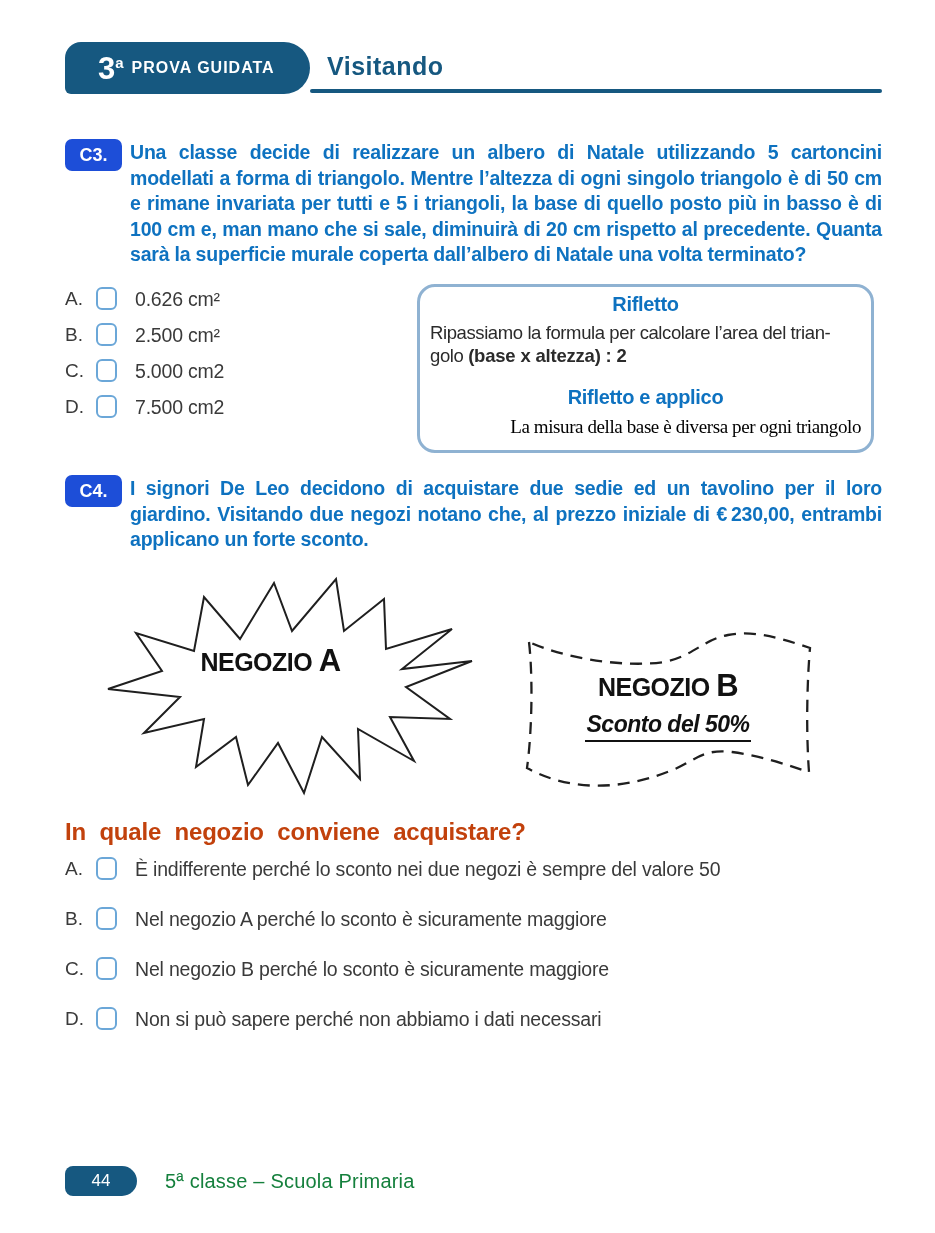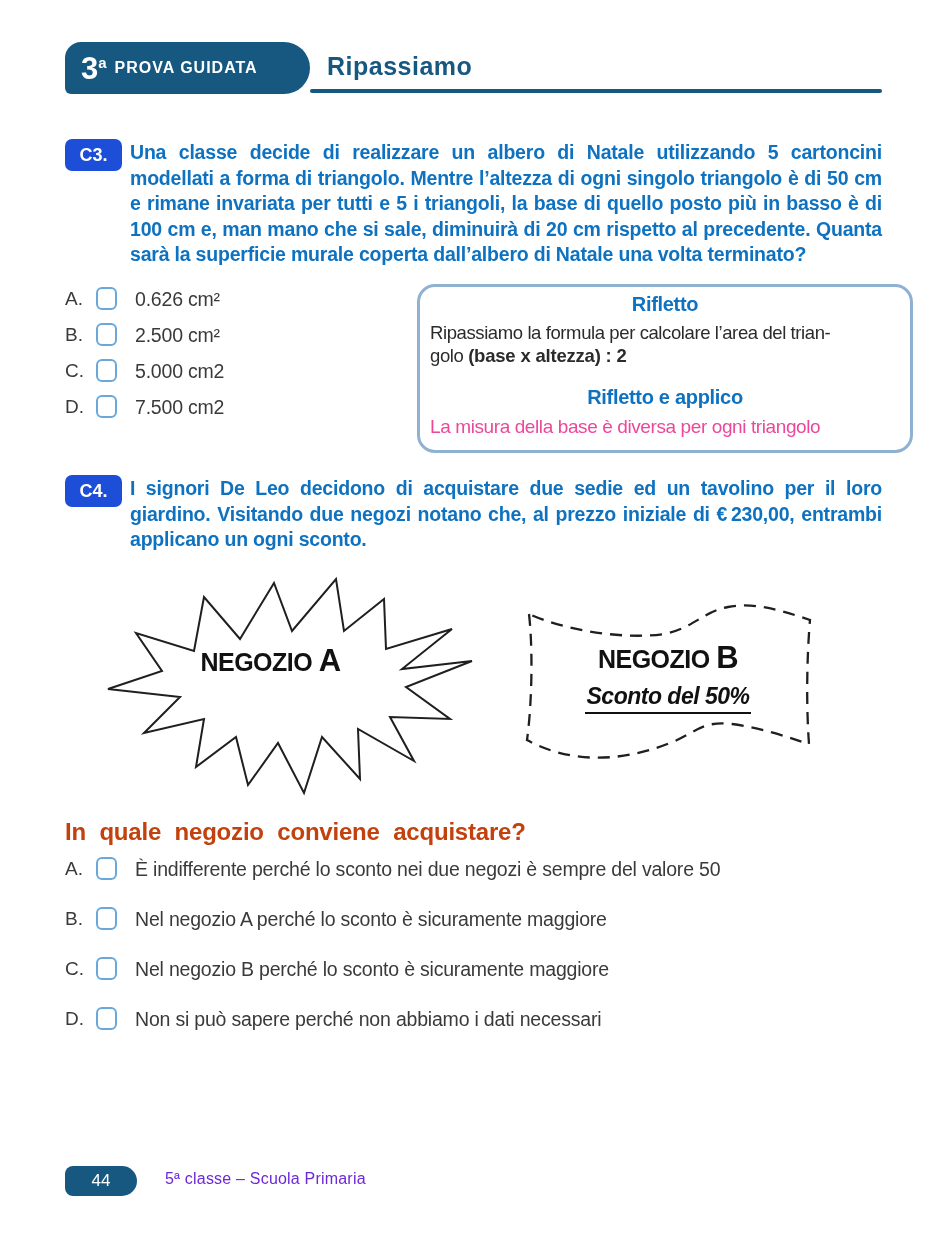--- a/index.html
+++ b/index.html
@@ -7,21 +7,21 @@
   body {
     width:935px; height:1233px; position:relative; overflow:hidden;
     font-family:"Liberation Sans", sans-serif;
   }
   .page { position:absolute; inset:0; background:#fff; }
 
   
   .banner {
     position:absolute; left:65px; top:42px; width:245px; height:52px;
     background:#165880; border-radius:16px 26px 26px 6px;
-    display:flex; align-items:center; padding-left:16px; color:#fff;
+    display:flex; align-items:center; padding-left:33px; color:#fff;
   }
   .banner .num { font-size:31px; font-weight:bold; line-height:1; }
   .banner .num sup { font-size:15px; }
   .banner .ttl { font-size:16px; font-weight:bold; letter-spacing:1px; margin-left:8px; }
   .subject {
     position:absolute; left:327px; top:52px; font-size:25px; font-weight:bold;
     color:#165880; letter-spacing:0.5px;
   }
   .header-rule {
     position:absolute; left:310px; top:89px; width:572px; height:4px;
@@ -53,39 +53,39 @@
   .opts.c4 .opt { margin-bottom:26px; }
   .opt .letter { width:31px; font-size:19px; color:#3a3a3a; padding-top:1px; }
   .checkbox {
     width:21px; height:23px; border:2px solid #6ba7d8; border-radius:6px;
     background:#fff; flex:0 0 auto; cursor:pointer;
   }
   .opt .lbl { font-size:19.5px; color:#3a3a3a; margin-left:18px; padding-top:1px; letter-spacing:-0.2px; }
 
   
   .rifletto {
-    position:absolute; left:417px; top:284px; width:496px; height:169px;
+    position:absolute; left:417px; top:284px; width:457px; height:169px;
     border:3px solid #8fb2d2; border-radius:18px; background:#fff;
     padding:6px 10px 4px 10px;
   }
   .rifletto .rtitle {
     text-align:center; color:#0e72c0; font-weight:bold; font-size:20px;
     margin-bottom:5px; letter-spacing:-0.3px;
   }
   .rifletto .rbody {
     color:#2b2b2b; font-size:18.5px; line-height:23px; letter-spacing:-0.4px;
   }
   .rifletto .rbody b { letter-spacing:-0.2px; }
   .rifletto .rsub { margin-top:19px; margin-bottom:7px; }
-  .rifletto .rapply { text-align:left; font-size:19px; color:#ec4899; letter-spacing:-0.4px; }
+  .rifletto .rapply { text-align:right; font-size:19px; color:#000000; letter-spacing:-0.4px;font-family:Liberation Serif, serif; }
 
   
   .shape-wrap { position:absolute; }
   .star-wrap { left:100px; top:571px; width:375px; height:228px; }
-  .coupon-wrap { left:522px; top:594px; width:292px; height:165px; }
+  .coupon-wrap { left:522px; top:622px; width:292px; height:165px; }
   .shape-wrap svg { position:absolute; inset:0; }
   .shop-label {
     position:absolute; left:0; right:0; text-align:center; color:#111;
   }
   .star-wrap .shop-label { top:72px; transform:translateX(-17px); }
   .coupon-wrap .shop-label { top:46px; }
   .shop-name { font-size:25px; font-weight:bold; letter-spacing:-0.5px; }
   .shop-name .big { font-size:31px; }
   .shop-discount {
     display:inline-block; margin-top:7px; font-size:23px; font-weight:bold;
@@ -100,34 +100,34 @@
   }
 
   
   .pagenum {
     position:absolute; left:65px; top:1166px; width:72px; height:30px;
     background:#165880; color:#fff; border-radius:8px 15px 15px 8px;
     display:flex; align-items:center; justify-content:center;
     font-weight:normal; font-size:17px;
   }
   .footer-text {
-    position:absolute; left:165px; top:1170px; font-size:16px; color:#6d28d9;
+    position:absolute; left:165px; top:1170px; font-size:20px; color:#15803d;
     letter-spacing:0.2px;
   }
 </style>
 </head>
 <body>
 
 <div class="page">
 
   <div class="banner">
     <span class="num"><span>3</span><sup>a</sup></span>
     <span class="ttl">PROVA GUIDATA</span>
   </div>
-  <div class="subject">Ripassiamo</div>
+  <div class="subject">Visitando</div>
   <div class="header-rule"></div>
 
   <div class="qbadge c3">C3.</div>
   <div class="qtext c3">Una classe decide di realizzare un albero di Natale utilizzando 5 cartoncini modellati a forma di triangolo. Mentre l’altezza di ogni singolo triangolo è di 50 cm e rimane inva­riata per tutti e 5 i triangoli, la base di quello posto più in basso è di 100 cm e, man mano che si sale, diminuirà di 20 cm rispetto al precedente. Quanta sarà la superficie murale coperta dall’albero di Natale una volta terminato?</div>
 
   <div class="opts c3">
     <div class="opt">
       <span class="letter">A.</span>
       <span class="checkbox"></span>
       <span class="lbl">0.626 cm²</span>
@@ -153,21 +153,21 @@
     <div class="rtitle">Rifletto</div>
     <div class="rbody">
       <span>Ripassiamo la formula per calcolare l’area del trian-</span><br>
       <span>golo </span><b>(base x altezza) : 2</b>
     </div>
     <div class="rtitle rsub">Rifletto e applico</div>
     <div class="rapply">La misura della base è diversa per ogni triangolo</div>
   </div>
 
   <div class="qbadge c4">C4.</div>
-  <div class="qtext c4">I signori De Leo decidono di acquistare due sedie ed un tavolino per il loro giardino. Visitando due negozi notano che, al prezzo iniziale di € 230,00, entrambi applicano un ogni sconto.</div>
+  <div class="qtext c4">I signori De Leo decidono di acquistare due sedie ed un tavolino per il loro giardino. Visitando due negozi notano che, al prezzo iniziale di € 230,00, entrambi applicano un forte sconto.</div>
 
   <div class="shape-wrap star-wrap">
     <svg viewBox="0 0 375 228" width="375" height="228">
       <polygon points="8,118 62,100 36,62 94,80 104,26 140,68 174,12 192,60 236,8 244,60 284,28 286,78 352,58 302,98 372,90 306,116 350,148 290,146 314,190 258,158 260,208 222,166 204,222 178,172 148,214 136,166 96,196 104,148 44,162 80,126" fill="#ffffff" stroke="#1f1f1f" stroke-width="2"></polygon>
     </svg>
     <div class="shop-label">
       <div class="shop-name"><span>NEGOZIO </span><span class="big">A</span></div>
     </div>
   </div>
 

